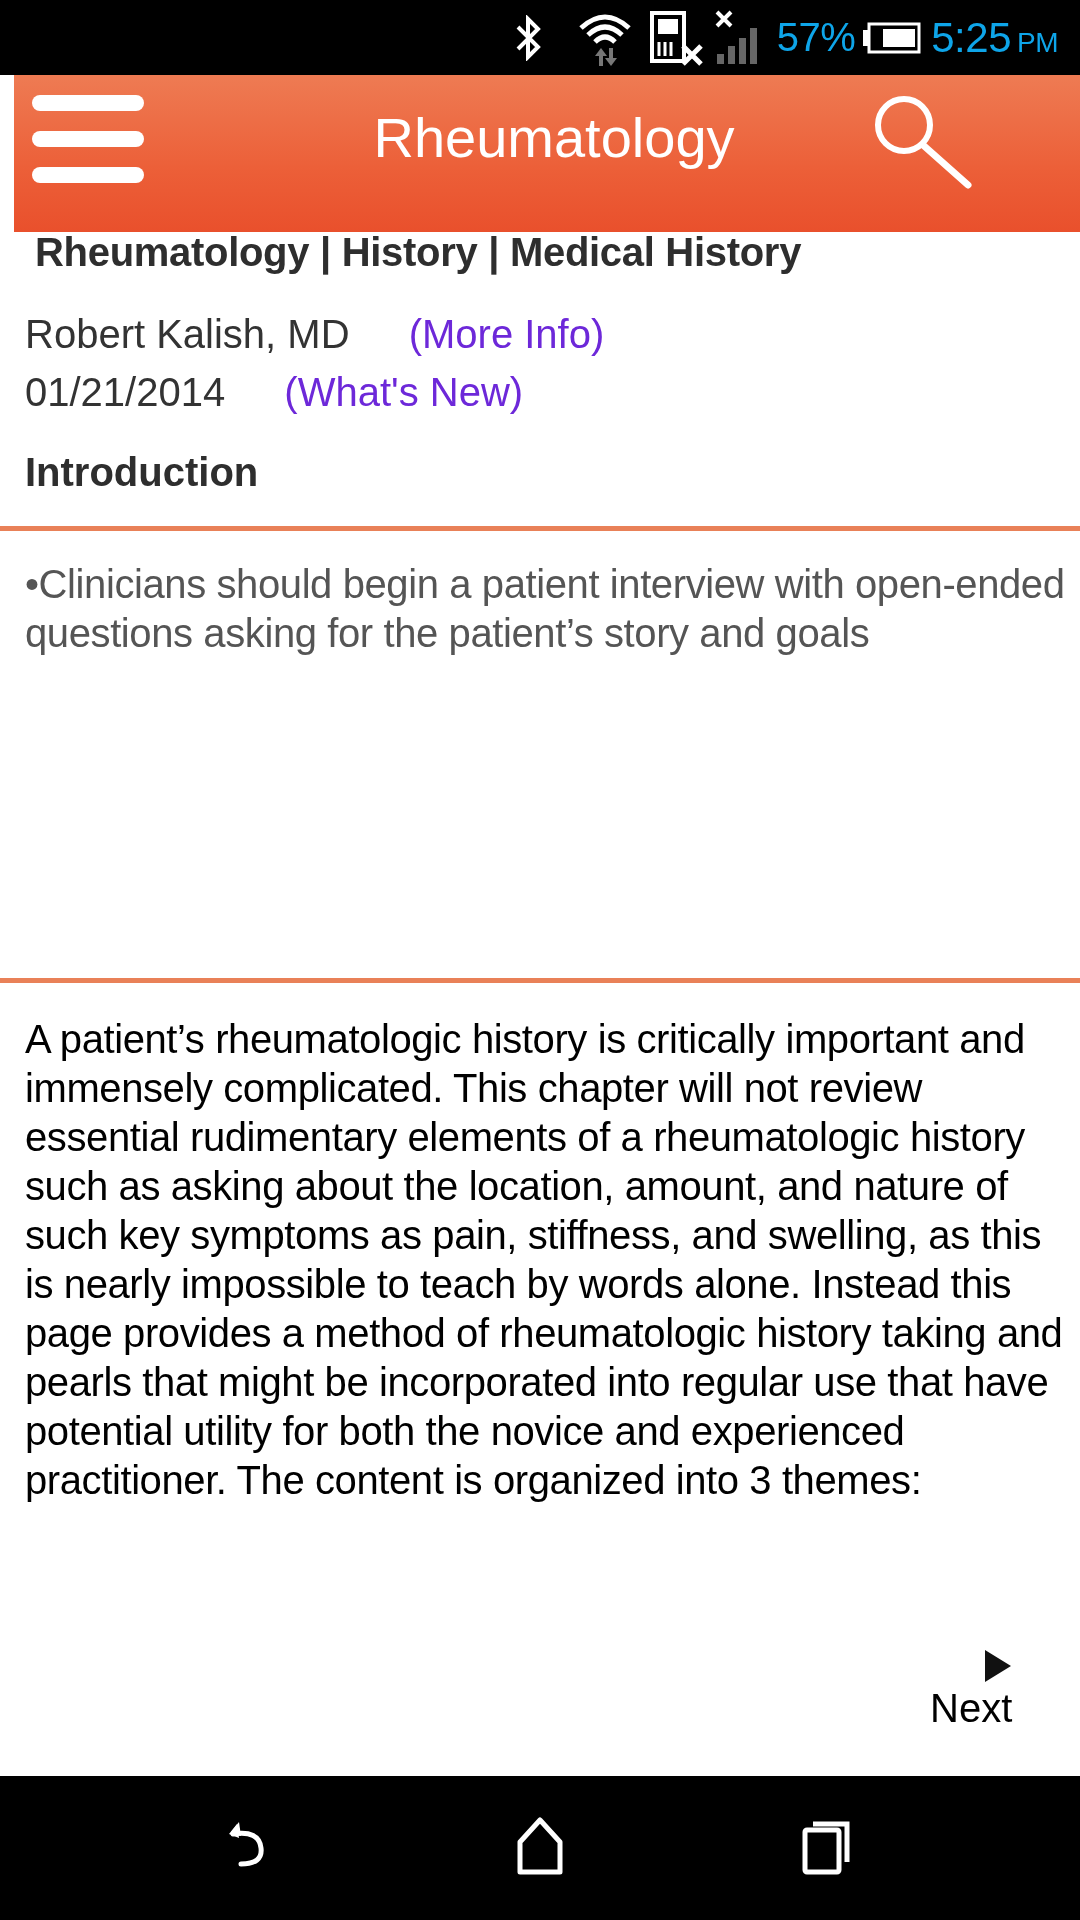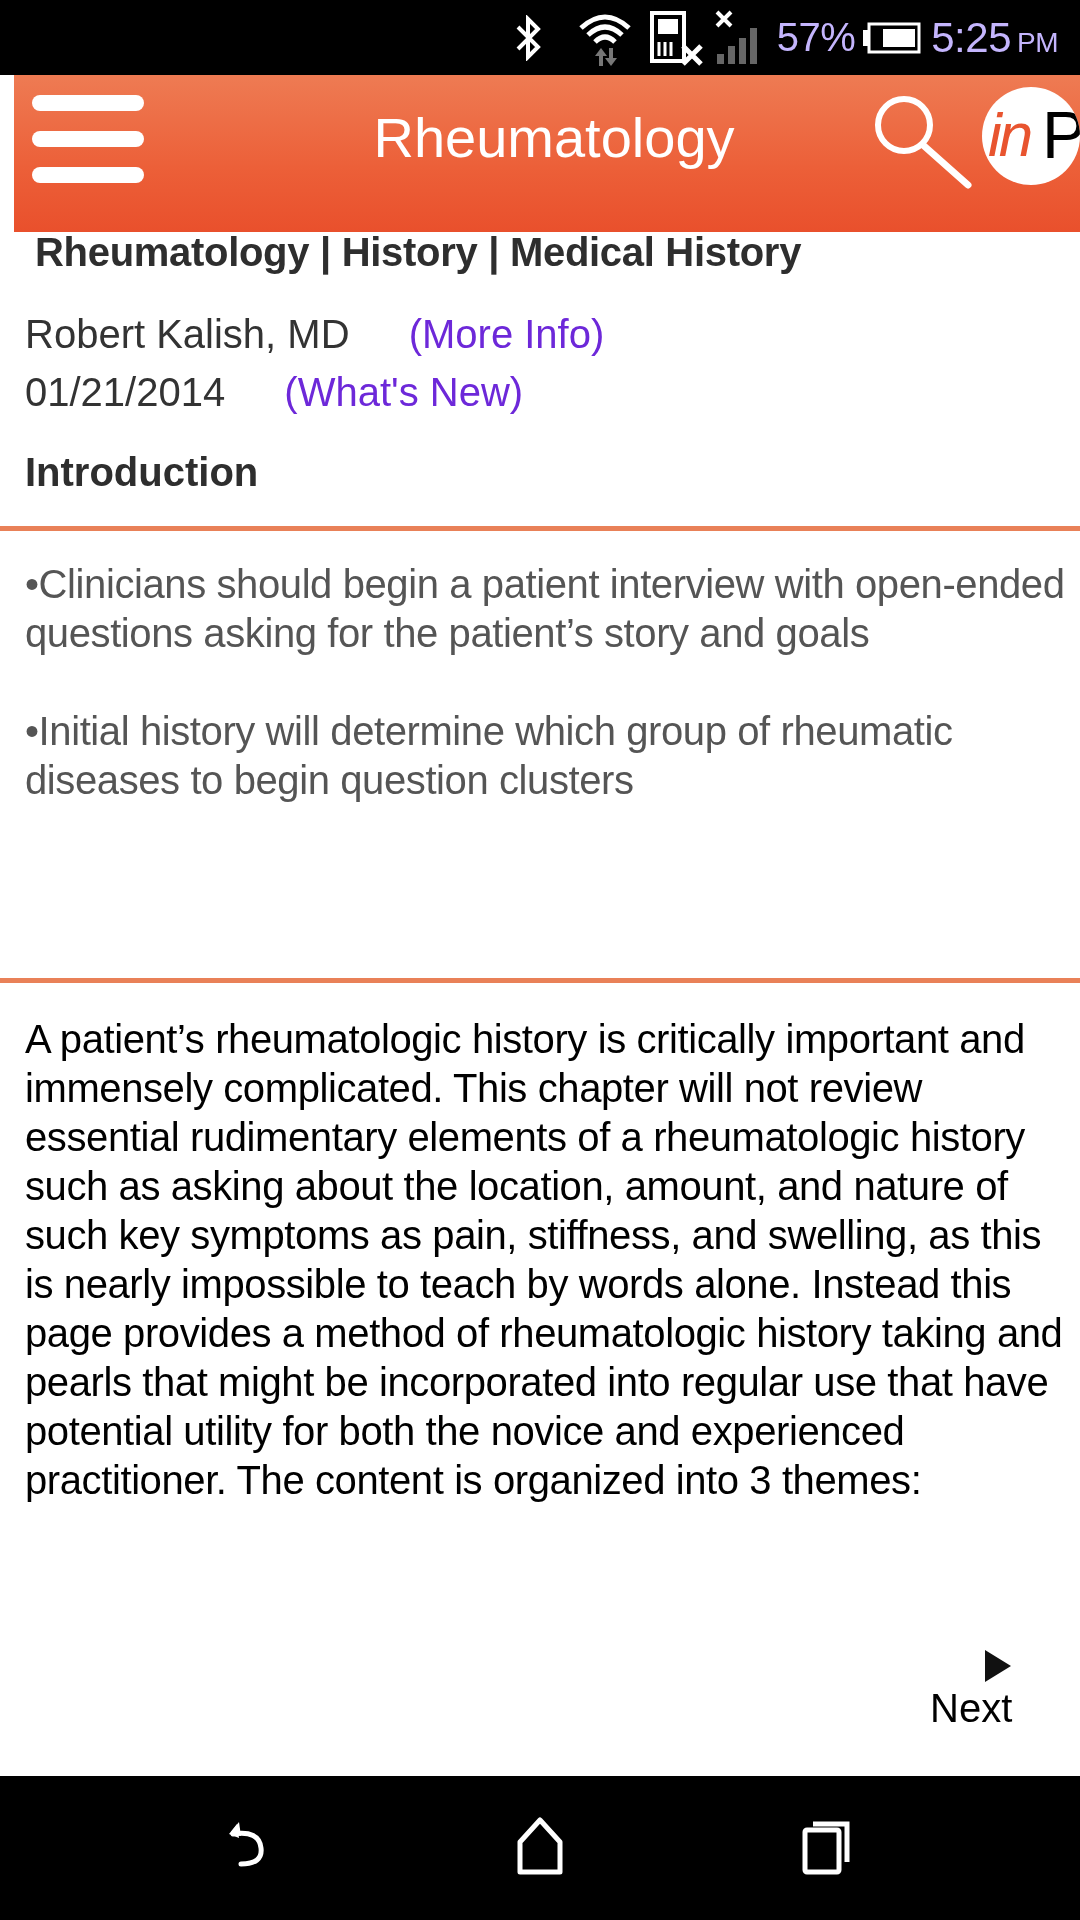--- a/index.html
+++ b/index.html
@@ -11,21 +11,21 @@
     position: absolute; left: 0; top: 0; width: 1080px; height: 75px;
     background: #000; color: #fff;
     display: flex; align-items: center; justify-content: flex-end;
     padding-right: 22px; gap: 0;
   }
   .sb-icon { display: inline-flex; align-items: center; justify-content: center; height: 75px; }
   .sb-bt { width: 40px; margin-right: 28px; }
   .sb-wifi { width: 56px; margin-right: 16px; }
   .sb-sim { width: 56px; margin-right: 10px; }
   .sb-signal { width: 50px; margin-right: 12px; }
-  .sb-text { font-size: 40px; color: #c4b5fd; letter-spacing: -0.5px; }
+  .sb-text { font-size: 40px; color: #0ea5e9; letter-spacing: -0.5px; }
   .sb-battery { width: 58px; margin: 0 10px 0 8px; }
   .sb-time { font-size: 42px; text-align: right; }
   .sb-ampm { font-size: 28px; margin-left: 6px; margin-top: 10px; }
 
   
   .app-header {
     position: absolute; left: 14px; top: 75px; width: 1080px; height: 157px;
     background: linear-gradient(to bottom, #ee7b53 0%, #ec5f38 60%, #e9502c 100%);
   }
   .menu-btn { position: absolute; left: 14px; top: 18px; width: 120px; height: 90px; }
@@ -122,45 +122,40 @@
       <div class="menu-bar" style="top:74px"></div>
     </span>
   </div>
   <div class="header-title">Rheumatology</div>
   <div class="search-btn">
     <svg width="110" height="100" viewBox="0 0 110 100">
       <circle cx="38" cy="36" r="26" fill="none" stroke="#fff" stroke-width="6"></circle>
       <line x1="57" y1="56" x2="102" y2="96" stroke="#fff" stroke-width="7" stroke-linecap="round"></line>
     </svg>
   </div>
-  <div class="logo">
-    <span class="logo-in">in</span>
-    <span class="logo-p">P</span>
-  </div>
 </div>
 
 <div class="content">
   <div class="breadcrumb">Rheumatology | History | Medical History</div>
 
   <div class="meta-row" style="top:112px">
     <span>Robert Kalish, MD</span>
     <span class="meta-link" style="margin-left:48px">(More Info)</span>
   </div>
   <div class="meta-row" style="top:170px">
     <span>01/21/2014</span>
     <span class="meta-link" style="margin-left:48px">(What's New)</span>
   </div>
 
   <div class="section-title">Introduction</div>
 
   <div class="divider" style="top:326px"></div>
 
   <div class="bullets">
     <div class="bullet">•Clinicians should begin a patient interview with open-ended questions asking for the patient’s story and goals</div>
-    <div class="bullet">•Initial history will determine which group of rheumatic diseases to begin question clusters</div>
   </div>
 
   <div class="divider" style="top:778px"></div>
 </div>
 
 <div class="body-text" style="top:1015px">A patient’s rheumatologic history is critically important and immensely complicated. This chapter will not review essential rudimentary elements of a rheumatologic history such as asking about the location, amount, and nature of such key symptoms as pain, stiffness, and swelling, as this is nearly impossible to teach by words alone. Instead this page provides a method of rheumatologic history taking and pearls that might be incorporated into regular use that have potential utility for both the novice and experienced practitioner. The content is organized into 3 themes:</div>
 
 <div class="toc-link">
 </div>
 <div class="next-link">

